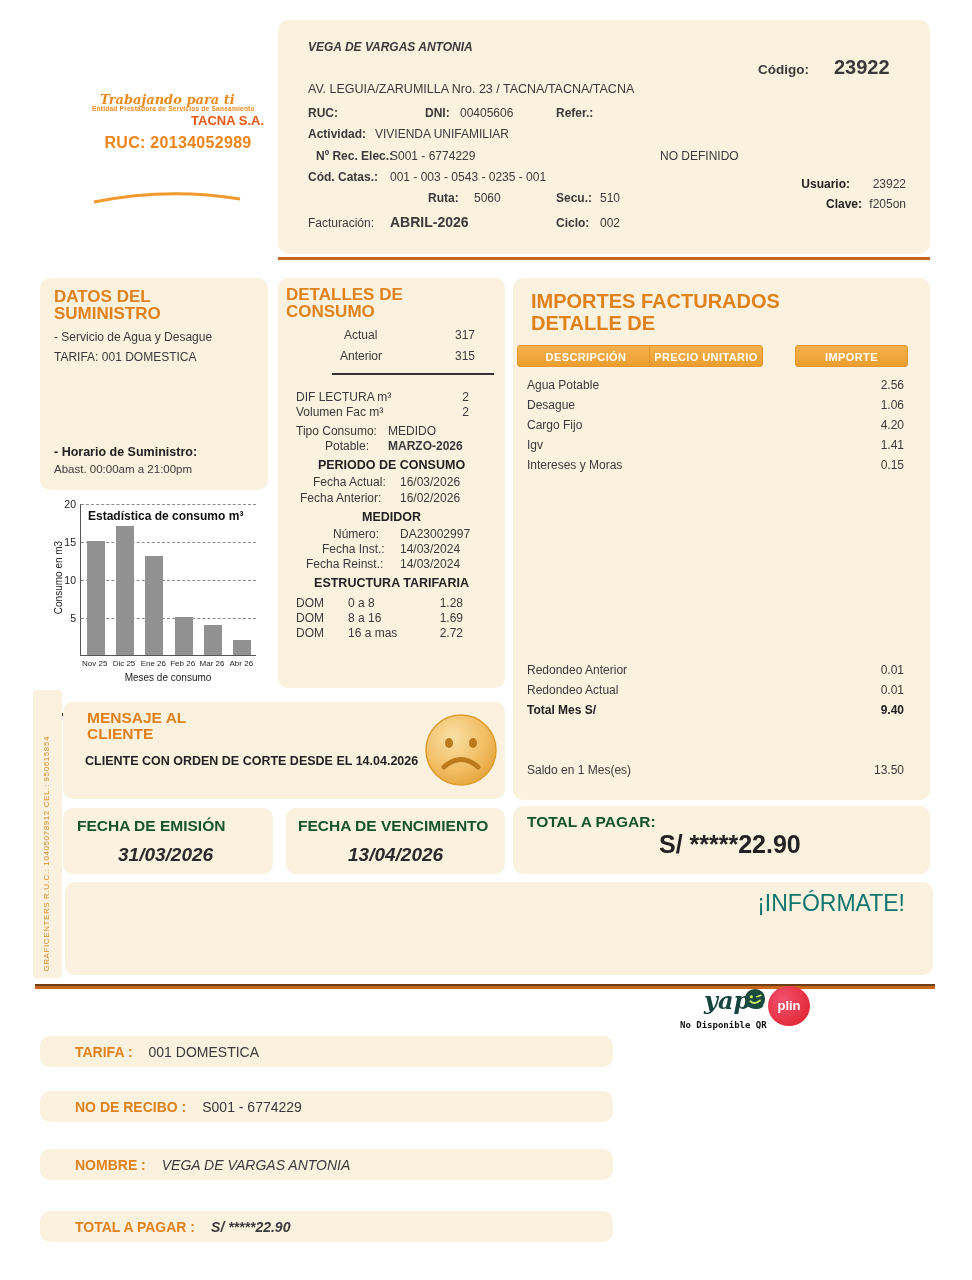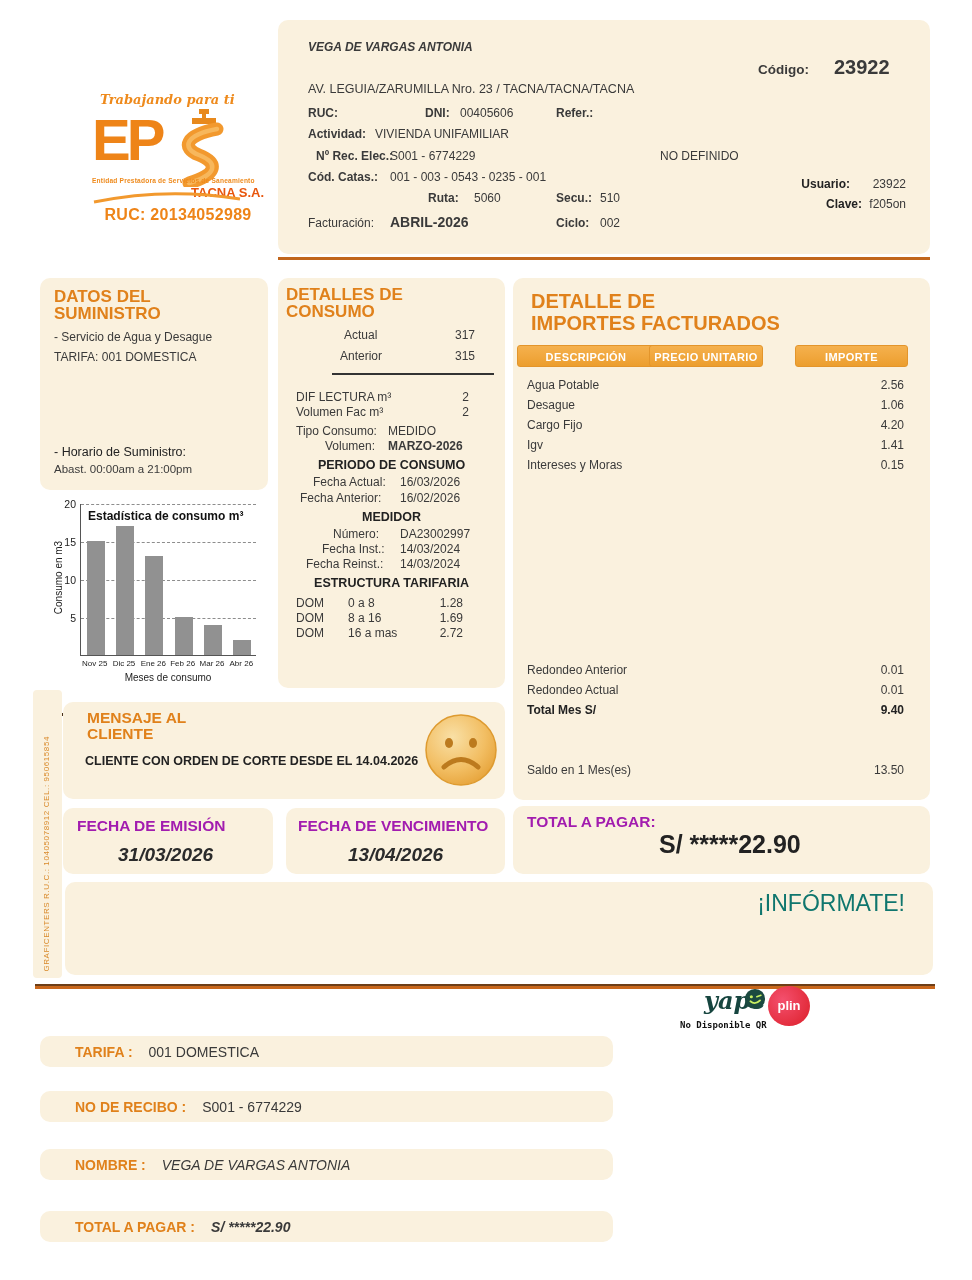--- a/index.html
+++ b/index.html
@@ -64,21 +64,21 @@
              line-height:22px; color:#fff; font-size:11px; font-weight:bold; letter-spacing:.4px;
              background:linear-gradient(#F5B14E,#EC9E2E); border:1px solid #E3952B; }
   .irow-l { font-size:12px; color:#3A3A3A; }
   .irow-v { font-size:12px; color:#3A3A3A; text-align:right; width:60px; }
 
   
   .mensaje-panel { left:63px; top:702px; width:442px; height:97px; }
 
   
   .fecha-panel { height:66px; }
-  .fecha-title { font-size:15.5px; font-weight:bold; color:#a21caf; }
+  .fecha-title { font-size:15.5px; font-weight:bold; color:#14532d; }
   .fecha-value { font-size:19px; font-weight:bold; font-style:italic; color:#2B2B2B; }
 
   
   .total-panel { left:513px; top:806px; width:417px; height:68px; }
   .total-amount { font-size:25px; font-weight:bold; color:#222; }
 
   
   .informate-panel { left:65px; top:882px; width:868px; height:93px; }
   .informate-text { font-size:23px; font-weight:normal; color:#0f766e; }
 
@@ -108,30 +108,20 @@
   .fvalue.italic { font-style:italic; }
   .fvalue.bold-italic { font-style:italic; font-weight:bold; }
 </style>
 </head>
 <body>
 
 <div class="page">
 
   <div class="logo-block">
     <div class="logo-tagline">Trabajando para ti</div>
-    <div class="logo-row">
-      <span class="logo-ep">EP</span>
-      <span style="margin-left:2px;">
-        <svg width="66" height="80" viewBox="0 0 66 80">
-          <path d="M36,2 h10 v5 h-3 v4 h10 v6 h-24 v-6 h10 v-4 h-3 z" fill="#E8891C"></path>
-          <path d="M54,22 C22,28 18,41 36,48 C56,56 54,68 26,76" stroke="#F2992E" stroke-width="13" fill="none" stroke-linecap="round"></path>
-          <path d="M54,22 C22,28 18,41 36,48 C56,56 54,68 26,76" stroke="#F7B75C" stroke-width="4.5" fill="none" stroke-linecap="round"></path>
-        </svg>
-      </span>
-    </div>
     <div class="logo-sub">Entidad Prestadora de Servicios de Saneamiento</div>
     <div class="logo-company">TACNA S.A.</div>
     <span class="logo-swoosh" style="top:98px;">
       <svg width="150" height="12">
           <path d="M2,10 Q75,-5 148,7" stroke="#F2992E" stroke-width="3" fill="none"></path>
         </svg>
     </span>
     <div class="logo-ruc">RUC: 20134052989</div>
   </div>
 
@@ -176,21 +166,21 @@
   </div>
   <div class="header-rule"></div>
 
   <div class="panel datos-panel">
     <div class="abs sec-h" style="left:14px; top:10px; font-size:17px;">
       <div>DATOS DEL</div>
       <div>SUMINISTRO</div>
     </div>
     <div class="abs" style="left:14px; top:52px; font-size:12px; color:#3A3A3A;">- Servicio de Agua y Desague</div>
     <div class="abs" style="left:14px; top:72px; font-size:12px; color:#3A3A3A;">TARIFA: 001 DOMESTICA</div>
-    <div class="abs" style="left:14px; top:167px; font-size:12.5px; font-weight:normal; color:#222;">- Horario de Suministro:</div>
+    <div class="abs" style="left:14px; top:167px; font-size:12.5px; font-weight:bold; color:#222;">- Horario de Suministro:</div>
     <div class="abs" style="left:14px; top:185px; font-size:11.5px; color:#3A3A3A;text-align:right;">Abast. 00:00am a 21:00pm</div>
   </div>
 
   <div class="chart-panel">
     <div class="chart-ylabel">Consumo en m3</div>
     <div class="chart-plot">
         <div class="gridline" style="top: 114px;"></div>
         <div class="gridline" style="top: 76px;"></div>
         <div class="gridline" style="top: 38px;"></div>
         <div class="gridline" style="top: 0px;"></div>
@@ -229,21 +219,21 @@
     <div class="abs t" style="right:30px; top:71px;">315</div>
     <div class="consumo-rule"></div>
 
     <div class="abs t" style="left:18px;  top:112px;">DIF LECTURA m³</div>
     <div class="abs t" style="right:36px; top:112px;">2</div>
     <div class="abs t" style="left:18px;  top:127px;">Volumen Fac m³</div>
     <div class="abs t" style="right:36px; top:127px;">2</div>
 
     <div class="abs t" style="left:18px;  top:146px;">Tipo Consumo:</div>
     <div class="abs t" style="left:110px; top:146px;">MEDIDO</div>
-    <div class="abs t" style="left:47px;  top:161px;">Volumen:</div>
+    <div class="abs t" style="left:47px;  top:161px;">Potable:</div>
     <div class="abs t cb" style="left:110px; top:161px;">MARZO-2026</div>
 
     <div class="abs cc" style="top:180px;">PERIODO DE CONSUMO</div>
     <div class="abs t" style="left:35px;  top:197px;">Fecha Actual:</div>
     <div class="abs t" style="left:122px; top:197px;">16/03/2026</div>
     <div class="abs t" style="left:22px;  top:213px;">Fecha Anterior:</div>
     <div class="abs t" style="left:122px; top:213px;">16/02/2026</div>
 
     <div class="abs cc" style="top:232px;">MEDIDOR</div>
     <div class="abs t" style="left:55px;  top:249px;">Número:</div>
@@ -260,22 +250,22 @@
     <div class="abs t" style="left:18px;  top:333px;">DOM</div>
     <div class="abs t" style="left:70px;  top:333px;">8 a 16</div>
     <div class="abs t" style="right:42px; top:333px;">1.69</div>
     <div class="abs t" style="left:18px;  top:348px;">DOM</div>
     <div class="abs t" style="left:70px;  top:348px;">16 a mas</div>
     <div class="abs t" style="right:42px; top:348px;">2.72</div>
   </div>
 
   <div class="panel importes-panel">
     <div class="abs sec-h" style="left:18px; top:12px; font-size:20px; line-height:1.1;">
+      <div>IMPORTES FACTURADOS</div>
       <div>DETALLE DE</div>
-      <div>IMPORTES FACTURADOS</div>
     </div>
     <div class="col-btn" style="left:4px;   width:138px;">DESCRIPCIÓN</div>
     <div class="col-btn" style="left:136px; width:114px;">PRECIO UNITARIO</div>
     <div class="col-btn" style="left:282px; width:113px;">IMPORTE</div>
 
     <div class="abs irow-l" style="left:14px;  top:100px;">Agua Potable</div>
     <div class="abs irow-v" style="right:26px; top:100px;">2.56</div>
     <div class="abs irow-l" style="left:14px;  top:120px;">Desague</div>
     <div class="abs irow-v" style="right:26px; top:120px;">1.06</div>
     <div class="abs irow-l" style="left:14px;  top:140px;">Cargo Fijo</div>

